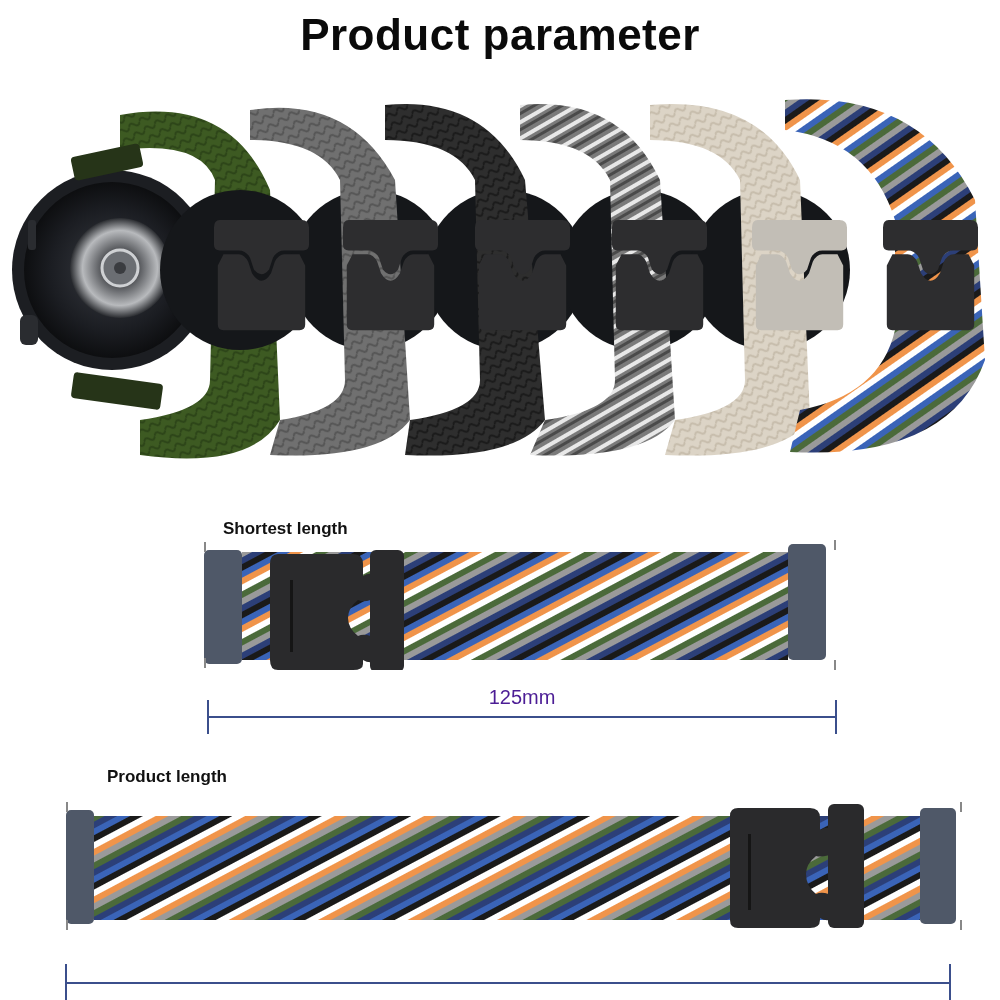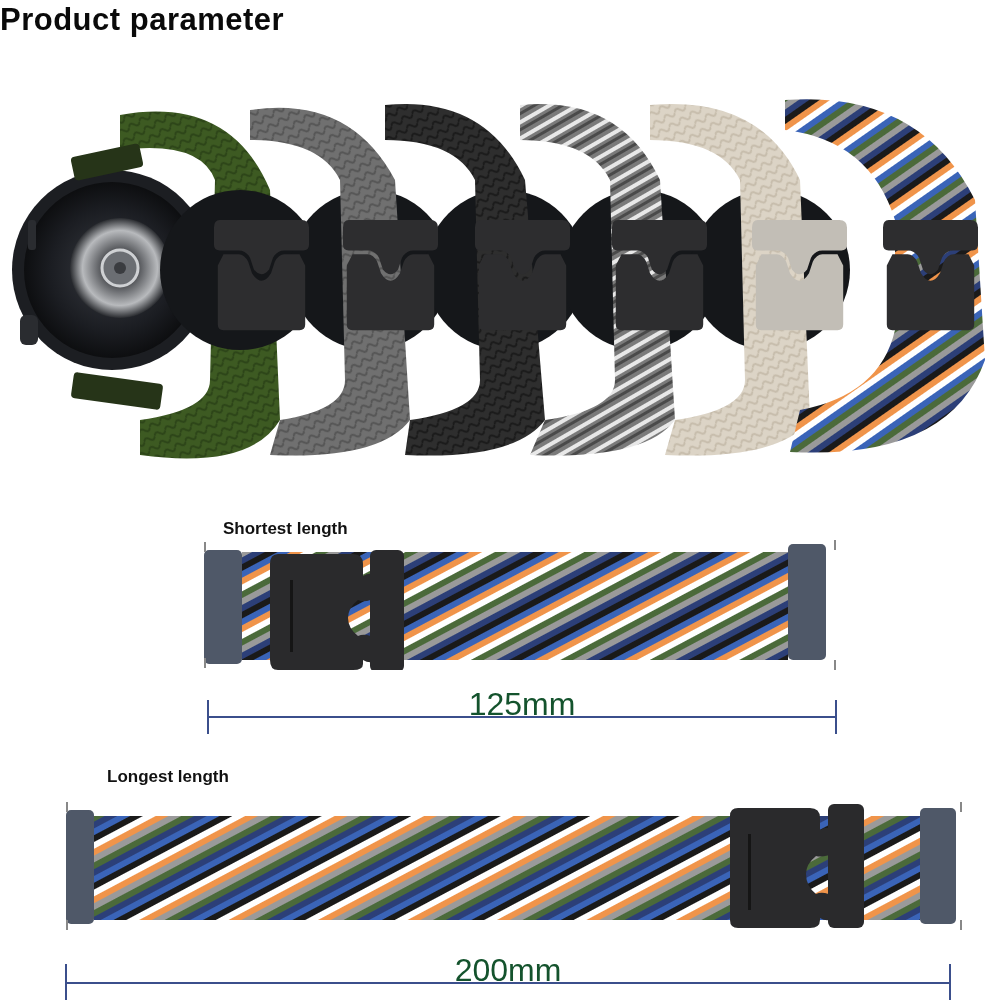--- a/index.html
+++ b/index.html
@@ -1,23 +1,23 @@
 <!DOCTYPE html>
 <html><head>
 <meta charset="utf-8">
 <style>
   html, body { margin:0; padding:0; background:#ffffff; }
   body { width:1000px; height:1000px; position:relative; overflow:hidden; font-family:"Liberation Sans", "DejaVu Sans", sans-serif; }
-  .title { position:absolute; left:0; top:2px; width:1000px; text-align:left; font-size:31px; font-weight:bold; color:#0a0a0a; letter-spacing:0.5px; font-family:"Liberation Sans", sans-serif; }
+  .title { position:absolute; left:0; top:10px; width:1000px; text-align:center; font-size:44px; font-weight:bold; color:#0a0a0a; letter-spacing:0.5px; font-family:"Liberation Sans", sans-serif; }
   .hero { position:absolute; left:0; top:95px; width:1000px; height:375px; }
   .label { position:absolute; font-size:17px; font-weight:bold; color:#111; font-family:"Liberation Sans", sans-serif; }
   .measure { position:absolute; }
   .measure .line { position:absolute; left:0; right:0; height:2px; background:#3b4f8c; }
   .measure .tick { position:absolute; width:2px; background:#3b4f8c; }
-  .measure .value { position:absolute; left:0; right:0; text-align:center; font-size:32px; color:#14532d; font-family:"Liberation Sans", sans-serif; }
+  .measure .value { position:absolute; left:0; right:0; text-align:center; font-size:20px; color:#4c1d95; font-family:"Liberation Sans", sans-serif; }
   .strap { position:absolute; }
   svg { display:block; }
 </style>
 </head>
 <body>
 
 <div class="title">Product parameter</div>
 
 <div class="hero">
   <svg width="1000" height="375" viewBox="0 95 1000 375">
@@ -167,21 +167,21 @@
   </svg>
 </div>
 
 <div class="measure" style="left:207px; top:690px; width:630px; height:52px;">
   <div class="value" style="top:-4px;">125mm</div>
   <div class="line" style="top:26px;"></div>
   <div class="tick" style="left:0; top:10px; height:34px;"></div>
   <div class="tick" style="right:0; top:10px; height:34px;"></div>
 </div>
 
-<div class="label" style="left:107px; top:767px;">Longest length</div>
+<div class="label" style="left:107px; top:767px;">Product length</div>
 
 <div class="strap" style="left:58px; top:800px; width:910px; height:130px;">
   <svg width="910" height="130" viewBox="0 0 910 130">
     <defs>
       <pattern id="multiStrapB" width="48" height="42" patternUnits="userSpaceOnUse" patternTransform="rotate(-28)">
         <rect width="48" height="6" y="0" fill="#3a64b8"></rect>
         <rect width="48" height="6" y="6" fill="#1a1a1a"></rect>
         <rect width="48" height="6" y="12" fill="#ffffff"></rect>
         <rect width="48" height="6" y="18" fill="#f0944a"></rect>
         <rect width="48" height="6" y="24" fill="#9a9a9a"></rect>
@@ -199,17 +199,16 @@
 
     <g fill="#2a2a2c">
       <path d="M680 8 H752 Q762 8 762 18 V30 Q772 24 780 34 L778 52 Q766 58 758 56 Q748 64 748 74 Q748 86 758 94 Q766 90 778 98 L780 114 Q772 124 762 118 V120 Q762 128 752 128 H680 Q672 128 672 120 V16 Q672 8 680 8 Z"></path>
       <rect x="770" y="4" width="36" height="124" rx="6"></rect>
     </g>
     <rect x="690" y="34" width="3" height="76" fill="#151515"></rect>
   </svg>
 </div>
 
 <div class="measure" style="left:65px; top:952px; width:886px; height:48px;">
-  <div class="value" style="top:0px;">200mm</div>
   <div class="line" style="top:30px;"></div>
   <div class="tick" style="left:0; top:12px; height:36px;"></div>
   <div class="tick" style="right:0; top:12px; height:36px;"></div>
 </div>
 
 </body></html>

